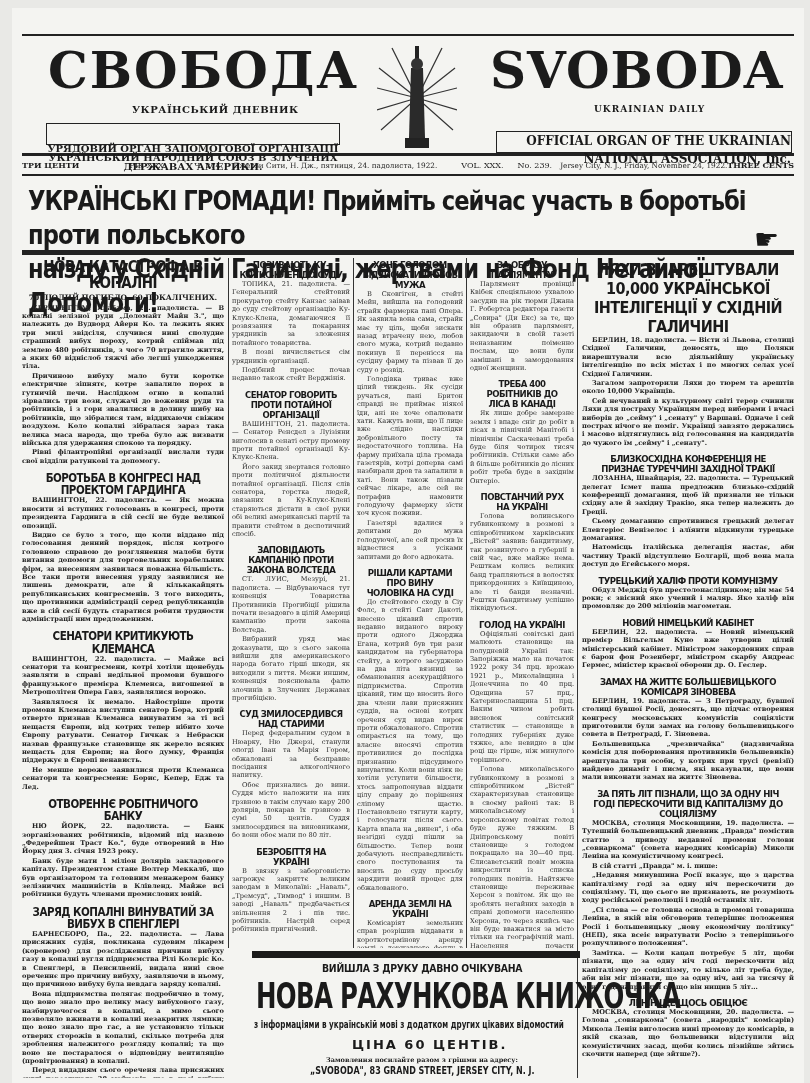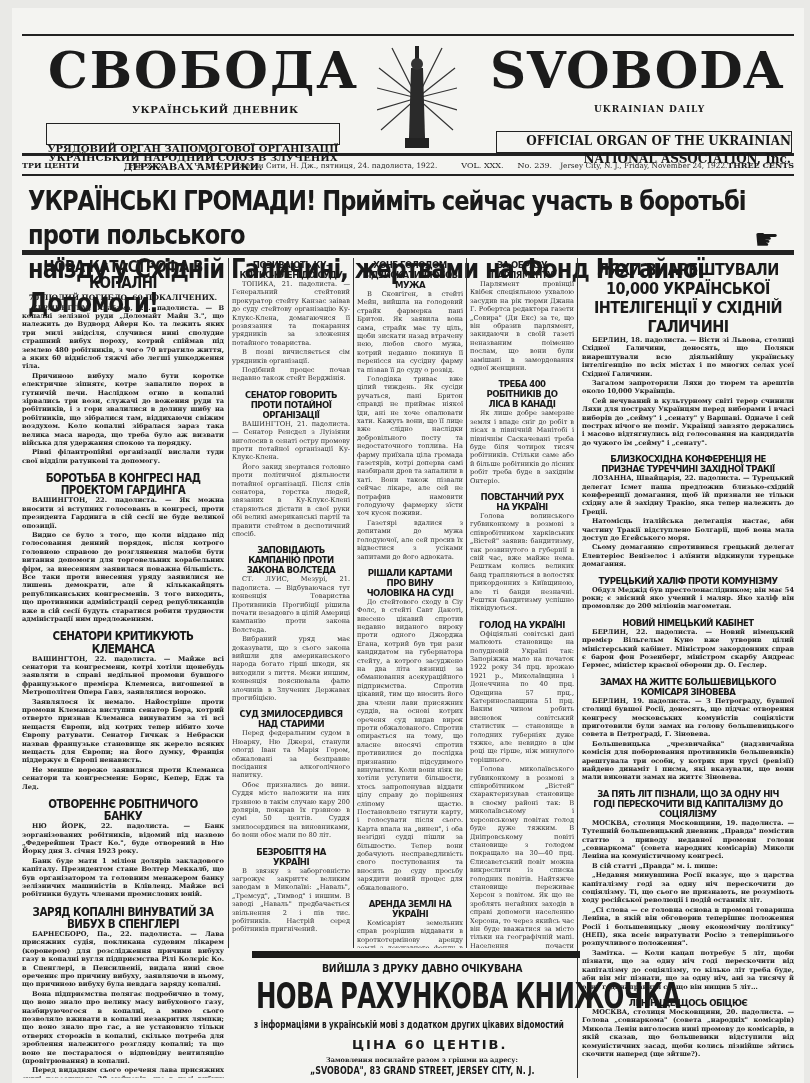--- a/index.html
+++ b/index.html
@@ -164,21 +164,21 @@
     <div class="gap"></div>
     <div class="hd sm">БЕЗРОБІТТЯ НА УКРАЇНІ</div>
     <div class="txt">
       <p>В звязку з заборговністю загрожує закриттє великим заводам в Миколаїві: „Наваль", „Тремсуд", „Тимвод" і иншим. В заводі „Наваль" предбачається звільнення 2 і пів тис. робітників. Настрій серед робітників пригнічений.</p>
     </div>
   </div>
 
   <div class="col" style="left:345px;top:252px;width:106px;height:688px;">
     <div class="hd sm">ХОЧЕ ГОЛОДОМ ВІДЗИСКАТИ ЛЮБОВ МУЖА</div>
     <div class="txt">
-      <p>В Сковгіген, в стейті Мейн, вийшла на голодовий страйк фармерка пані Бритон. Як заявила вона сама, страйк має ту ціль, щоби зискати назад втрачену нею, любов свого мужа, котрий недавно покинув її перенісся на сусідну фарму та пізвав її до суду о розвід.</p>
+      <p>В Сковгіген, в стейті Мейн, вийшла на голодовий страйк фармерка пані Опера. Як заявила вона сама, страйк має ту ціль, щоби зискати назад втрачену нею, любов свого мужа, котрий недавно покинув її перенісся на сусідну фарму та пізвав її до суду о розвід.</p>
       <p>Голодівка триває вже цілий тиждень. Як сусіди ручаться, пані Бритон справді не приймає ніякої їди, ані не хоче опалювати хати. Кажуть вони, що її лице вже слідно наслідки добровільного посту та недостаточного топлива. На фарму приїхала ціла громада газетярів, котрі доперва самі назбирали дров та запалили в хаті. Вони також пізвали сейчас лікаре, але сей не потрафив намовити голодуючу фармерку зїсти хоч кусок поживи.</p>
       <p>Газетярі вдалися з допитами до мужа голодуючої, але сей просив їх відвестися з усіками запитами до його адвоката.</p>
     </div>
     <div class="gap"></div>
     <div class="hd sm">РІШАЛИ КАРТАМИ ПРО ВИНУ ЧОЛОВІКА НА СУДІ</div>
     <div class="txt">
       <p>До стейтового сходу в Сіу Фолс, в стейті Савт Дакоті, внесено цікавий спротив недавно виданого вироку проти одного Джорджа Егана, котрий був три рази кандидатом на губернатора стейту, а котрого засуджено на два літа вязниці за обманювання асекураційного підприємства. Спротив цікавий, тим що вносить його два члени лави присяжних суддів, на основі котрих ореченя суд видав вирок проти обжалованого. Спротив опирається на тому, що власне вносячі спротив противилися до послідка признанню підсудимого винуватим. Коли вони ніяк не хотіли уступити більшости, хтось запропонував віддати цілу справу до порішення сліпому щастю. Постановлено тягнути карту, і голосувати після сього. Карта впала на „винен", і оба незгідні судді пішли за більшостю. Тепер вони добачують несправедливість свого поступовання та вносить до суду просьбу зарядити новий процес для обжалованого.</p>
     </div>
     <div class="gap"></div>
     <div class="hd sm">АРЕНДА ЗЕМЛІ НА УКРАЇНІ</div>
@@ -214,22 +214,22 @@
     <div class="hd big" style="font-size:16px;line-height:19px;">ЛЯХИ ВИАРЕШТУВАЛИ 10,000 УКРАЇНСЬКОЇ ІНТЕЛІГЕНЦІЇ У СХІДНІЙ ГАЛИЧИНІ</div>
     <div class="txt bold">
       <p>БЕРЛИН, 18. падолиста. — Вісти зі Львова, столиці Східної Галичини, доносять, що Поляки виарештували всю діяльнійшу українську інтелігенцію по всіх містах і по многих селах усеї Східної Галичини.</p>
       <p>Загалом запроторили Ляхи до тюрем та арештів около 10,000 Українців.</p>
       <p>Сей нечуваний в культурному світі терор счинили Ляхи для постраху Українцям перед виборами і вчасі виборів до „сейму" і „сенату" у Варшаві. Одначе і сей пострах нічого не поміг. Українці завзято держались і масово відтягнулись від голосовання на кандидатів до чужого їм „сейму" і „сенату".</p>
     </div>
     <div class="gap"></div>
     <div class="hd sm">БЛИЗКОСХІДНА КОНФЕРЕНЦІЯ НЕ ПРИЗНАЄ ТУРЕЧЧИНІ ЗАХІДНОЇ ТРАКІЇ</div>
     <div class="txt bold">
       <p>ЛОЗАННА, Швайцарія, 22. падолиста. — Турецький делегат Ісмет паша предложив близько-східній конференції домагання, щоб їй признали не тільки східну але й західну Тракію, яка тепер належить до Греції.</p>
+      <p>Сьому домаганню спротивився грецький делегат Елевтеріос Венізелос і алїянти відкинули турецьке домагання.</p>
       <p>Натомісць італійська делегація настає, аби частину Тракії відступлено Болгарії, щоб вона мала доступ до Егейського моря.</p>
-      <p>Сьому домаганню спротивився грецький делегат Елевтеріос Венізелос і алїянти відкинули турецьке домагання.</p>
     </div>
     <div class="gap"></div>
     <div class="hd sm">ТУРЕЦЬКИЙ ХАЛІФ ПРОТИ КОМУНІЗМУ</div>
     <div class="txt bold">
       <p>Обдул Меджід був престолонаслідником; він має 54 роки; є звісний яко учений і маляр. Яко халіф він промовляє до 200 міліонів магометан.</p>
     </div>
     <div class="gap"></div>
     <div class="hd sm">НОВИЙ НІМЕЦЬКИЙ КАБІНЕТ</div>
     <div class="txt bold">
       <p>БЕРЛИН, 22. падолиста. — Новий німецький премієр Вільгельм Куно вже утворив цілий міністерський кабінет. Міністром закордонних справ є барон фон Розенберг, міністром скарбу Андреас Гермес, міністер краєвої оборони др. О. Геслер.</p>

